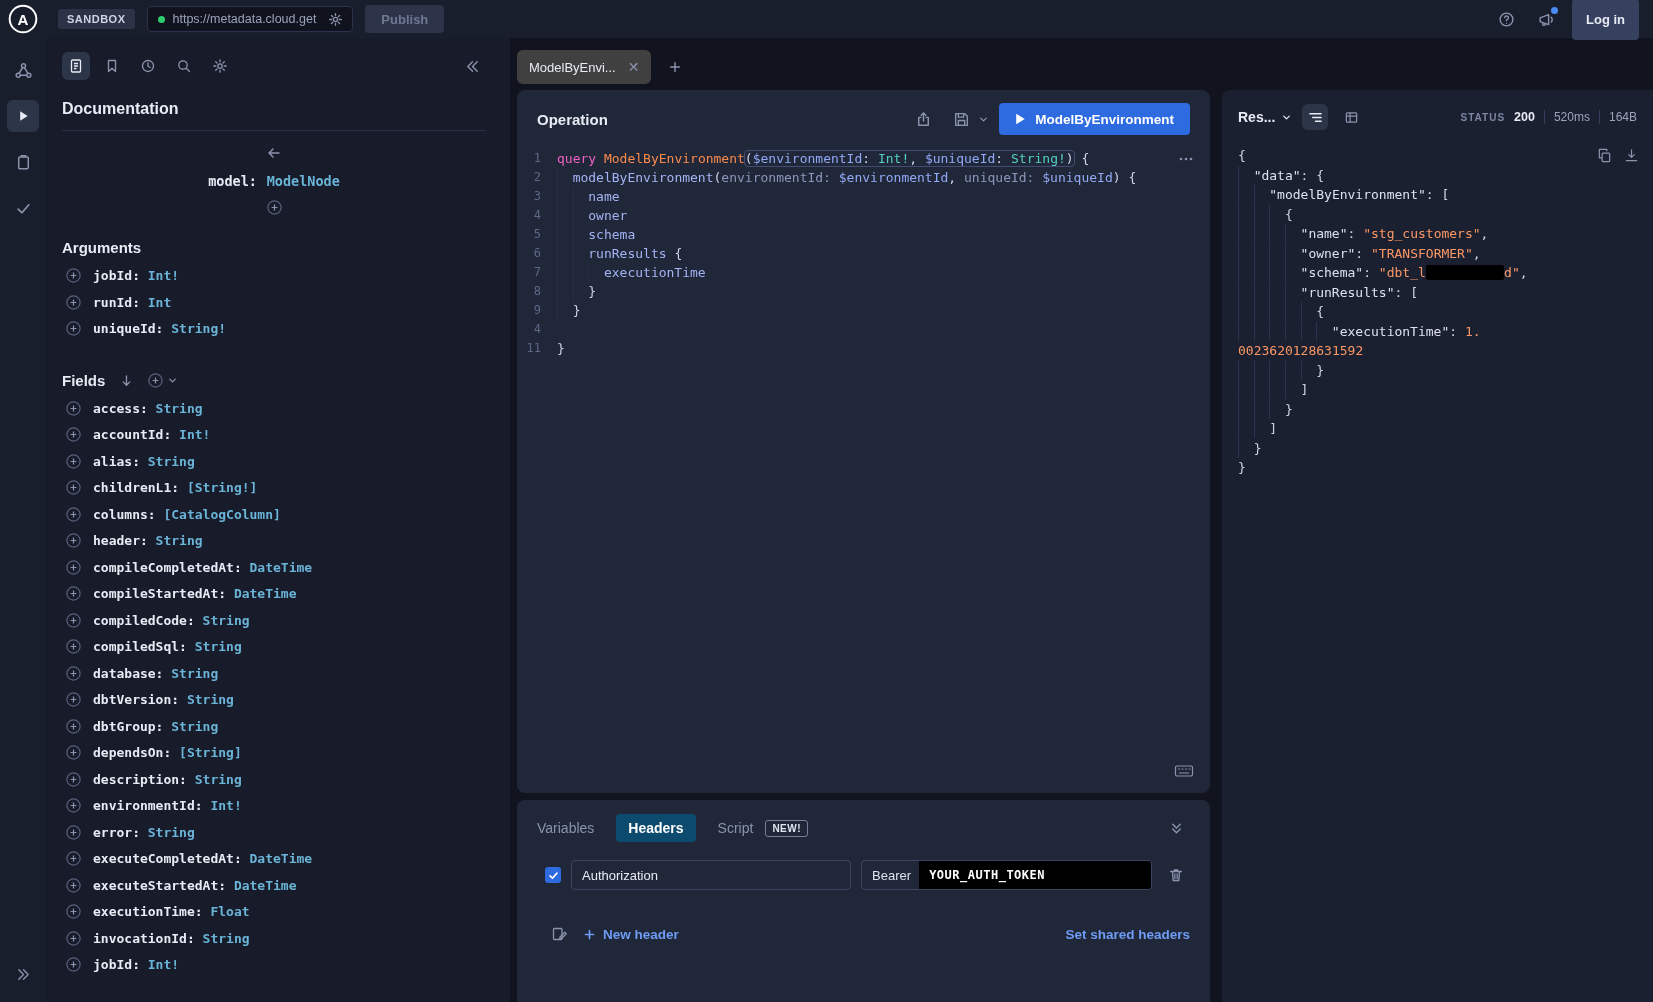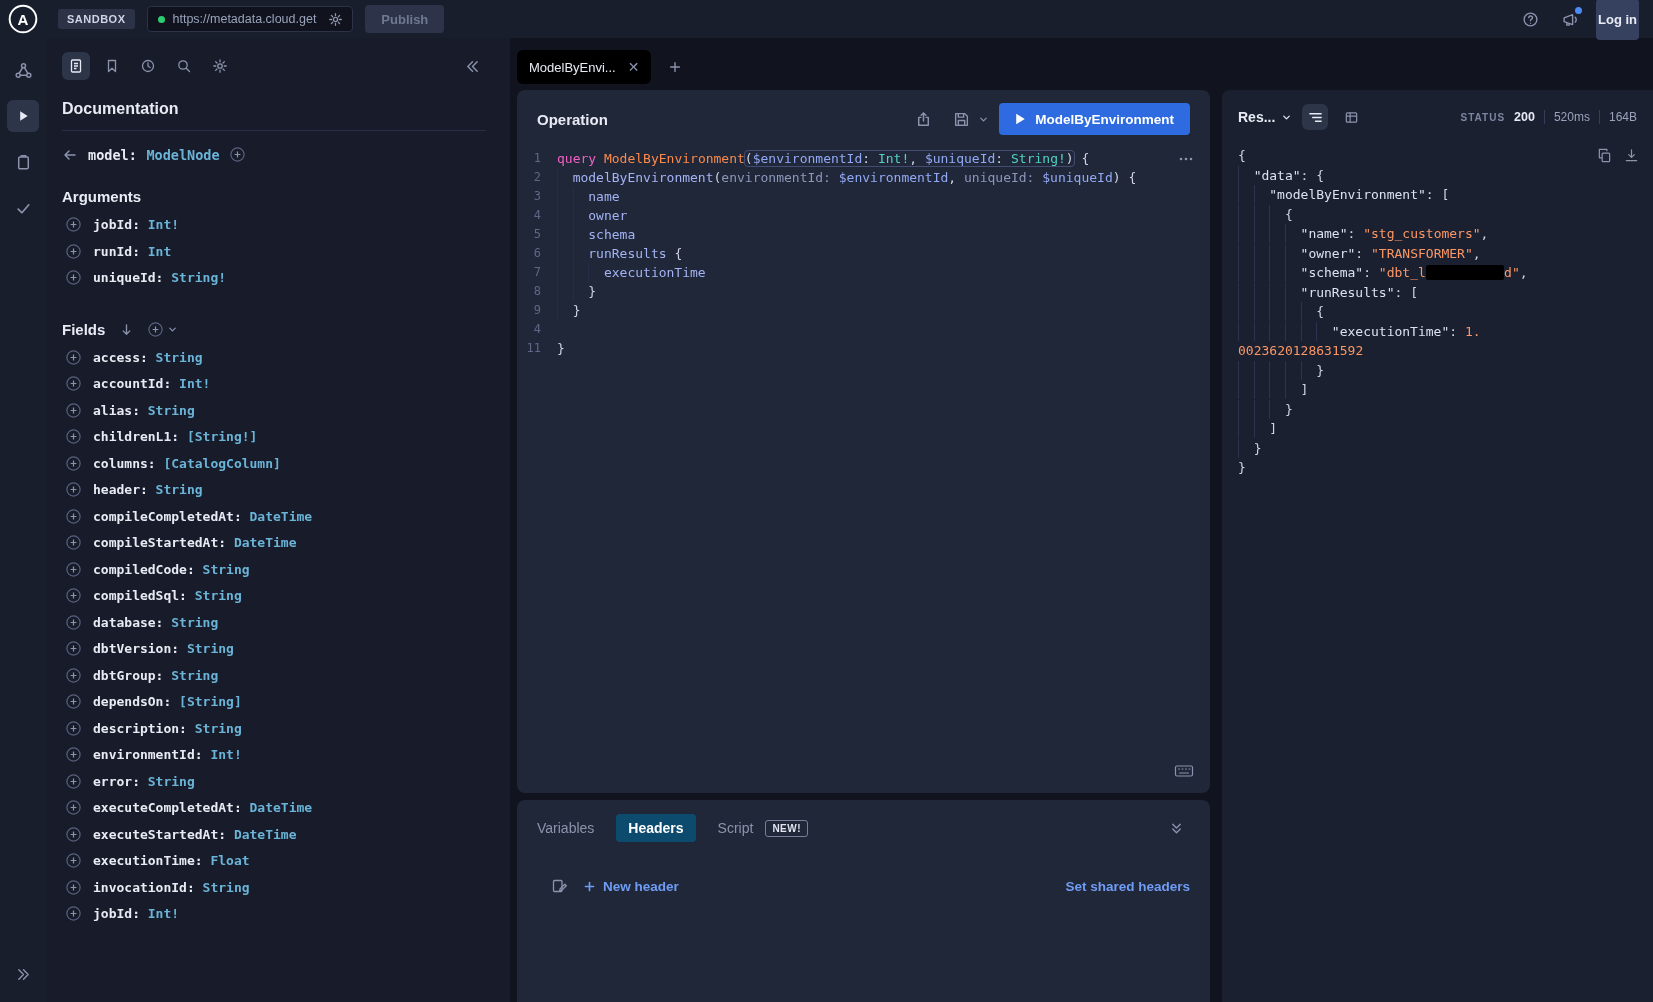--- a/index.html
+++ b/index.html
@@ -19,47 +19,47 @@
   .dot{width:7px;height:7px;border-radius:50%;background:#2ecc71;flex:none;}
   .publish-btn{background:#2d3449;color:#6f7891;border:none;border-radius:4px;height:28px;
        padding:0 16px;font-size:13px;font-weight:bold;font-family:inherit;}
   .spacer{flex:1;}
   .icon-btn{width:28px;height:28px;display:flex;align-items:center;justify-content:center;
        color:#8b93ad;border-radius:6px;position:relative;flex:none;}
   .icon-btn.sm{width:22px;height:22px;}
   .icon-btn.active{background:#2d3549;color:#e8ebf4;}
   .notif-dot{position:absolute;top:2px;right:2px;width:7px;height:7px;border-radius:50%;background:#4c8bf5;}
   .login-btn{background:#36415f;color:#e8ebf4;border:none;border-radius:4px;height:41px;
-       padding:0 2px;font-size:13px;font-weight:bold;font-family:inherit;}
+       padding:0 14px;font-size:13px;font-weight:bold;font-family:inherit;}
 
   
   .body{display:flex;height:964px;}
   .rail{width:46px;background:#191e2d;display:flex;flex-direction:column;align-items:center;
        padding:16px 0 12px;gap:14px;flex:none;}
   .rail .icon-btn{width:32px;height:32px;}
   .rail .push{margin-top:auto;}
 
   
   .docs{width:464px;background:#181c2a;flex:none;padding:8px 24px 0 16px;overflow:hidden;}
   .docs-toolbar{display:flex;align-items:center;gap:8px;height:40px;}
   .docs-toolbar .right{margin-left:auto;}
   .docs-title{font-size:16px;font-weight:bold;margin-top:14px;padding-bottom:12px;border-bottom:1px solid #272e45;}
-  .breadcrumb{display:flex;align-items:center;gap:10px;margin-top:14px;}
+  .breadcrumb{display:flex;align-items:center;gap:10px;margin-top:14px;flex-direction:column;}
   .bc-name{font-size:13.5px;font-weight:bold;}
   .bc-type{color:#6ab4d8;font-weight:bold;font-size:13.5px;}
   .doc-h{font-size:15px;font-weight:bold;margin-top:24px;display:flex;align-items:center;gap:14px;}
   .doc-list{margin-top:12px;}
   .doc-row{display:flex;align-items:flex-start;height:26.5px;gap:12px;font-size:13px;padding-left:4px;cursor:pointer;}
   .f-name{color:#e8ebf4;font-weight:bold;white-space:pre;}
   .f-type{color:#6ab4d8;font-weight:bold;white-space:pre;}
 
   
   .mid{flex:1;display:flex;flex-direction:column;padding:0 12px 0 7px;min-width:0;}
   .tabbar{margin-top:12px;height:34px;display:flex;align-items:center;gap:10px;flex:none;}
-  .tab{background:#000000;border-radius:6px;height:34px;display:flex;align-items:center;gap:12px;
+  .tab{background:#404040;border-radius:6px;height:34px;display:flex;align-items:center;gap:12px;
        padding:0 12px;font-size:13px;color:#e8ebf4;}
   .tab .x{color:#8b93ad;font-size:14px;line-height:1;}
   .op-panel{margin-top:6px;height:703px;background:#202739;border-radius:8px;display:flex;
        flex-direction:column;flex:none;}
   .op-header{display:flex;align-items:center;gap:14px;padding:13px 20px 6px;}
   .op-title{font-size:15px;font-weight:bold;}
   .op-actions{margin-left:auto;display:flex;align-items:center;gap:10px;}
   .save-group{display:flex;align-items:center;gap:3px;color:#8b93ad;}
   .run-btn{display:flex;align-items:center;gap:9px;background:#2e6be0;color:#fff;border:none;
        border-radius:4px;height:32px;padding:0 16px;font-size:13.5px;font-weight:bold;font-family:inherit;}
@@ -646,20 +646,38 @@
           <span class="req-tab active">Headers</span>
           <span class="req-tab">Script</span>
           <span class="new-badge">NEW!</span>
           <span class="icon-btn right">
             <svg width="15" height="15" viewBox="0 0 16 16" stroke="currentColor" fill="none" stroke-width="1.5" stroke-linecap="round" stroke-linejoin="round">
                 <path d="m4 3.5 4 4 4-4M4 8.5l4 4 4-4"></path>
               </svg>
           </span>
         </div>
 
+        <div class="hdr-row">
+          <span class="checkbox">
+            <svg width="11" height="11" viewBox="0 0 16 16" stroke="#fff" fill="none" stroke-width="2.4" stroke-linecap="round" stroke-linejoin="round">
+                <path d="M3 8.5 6.5 12 13 4.5"></path>
+              </svg>
+          </span>
+          <input class="txt-input" value="Authorization" style="">
+          <div class="val-box">
+            <span class="val-prefix">Bearer</span>
+            <span class="token-pill">YOUR_AUTH_TOKEN</span>
+          </div>
+          <span class="icon-btn">
+            <svg width="16" height="16" viewBox="0 0 16 16" stroke="currentColor" fill="none" stroke-width="1.3" stroke-linecap="round" stroke-linejoin="round">
+                <path d="M2.5 4.5h11M6.3 4.5V3h3.4v1.5M4.5 4.5l.6 9h5.8l.6-9"></path>
+                <path d="M6.8 7v4.5M9.2 7v4.5"></path>
+              </svg>
+          </span>
+        </div>
 
         <div class="hdr-footer">
           <span class="icon-btn">
             <svg width="16" height="16" viewBox="0 0 16 16" stroke="currentColor" fill="none" stroke-width="1.3" stroke-linejoin="round">
                 <rect x="2.5" y="2.5" width="8.5" height="11" rx="1"></rect>
                 <path d="m13.8 6.2-4.6 4.6-.6 2.1 2.1-.6 4.6-4.6z"></path>
               </svg>
           </span>
           <span class="link">
             <svg width="13" height="13" viewBox="0 0 16 16" stroke="currentColor" fill="none" stroke-width="2" stroke-linecap="round">

